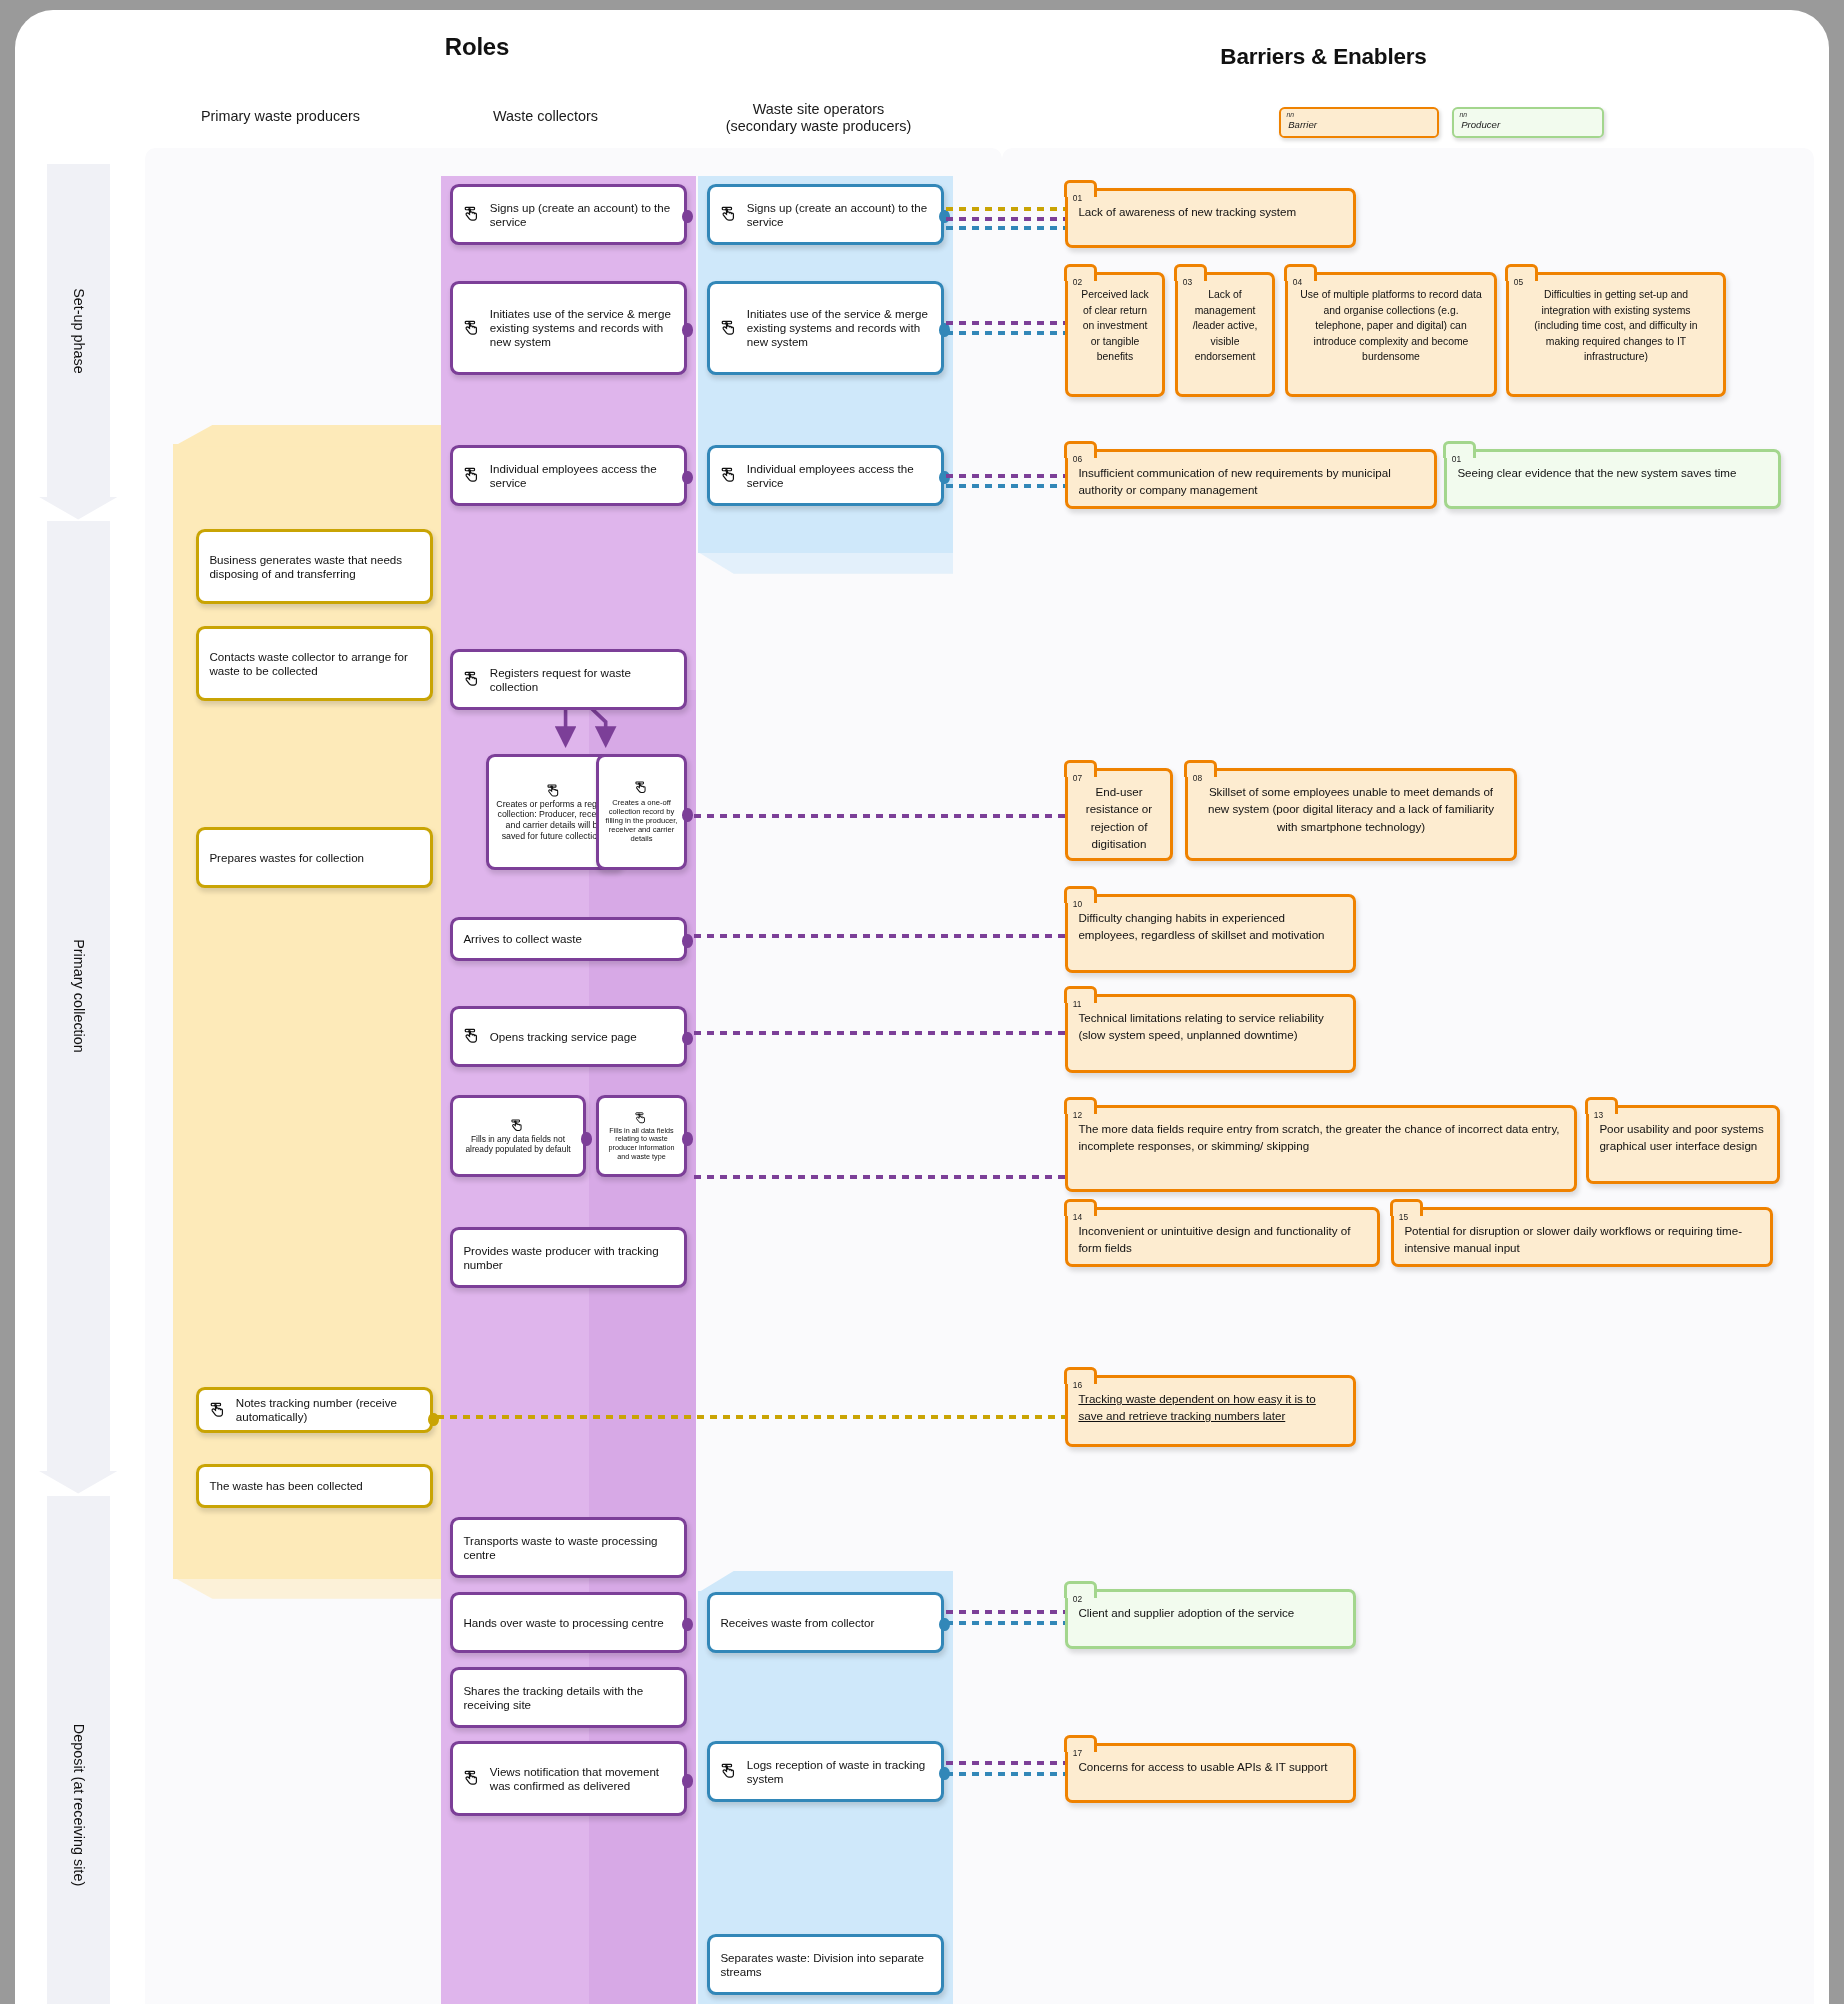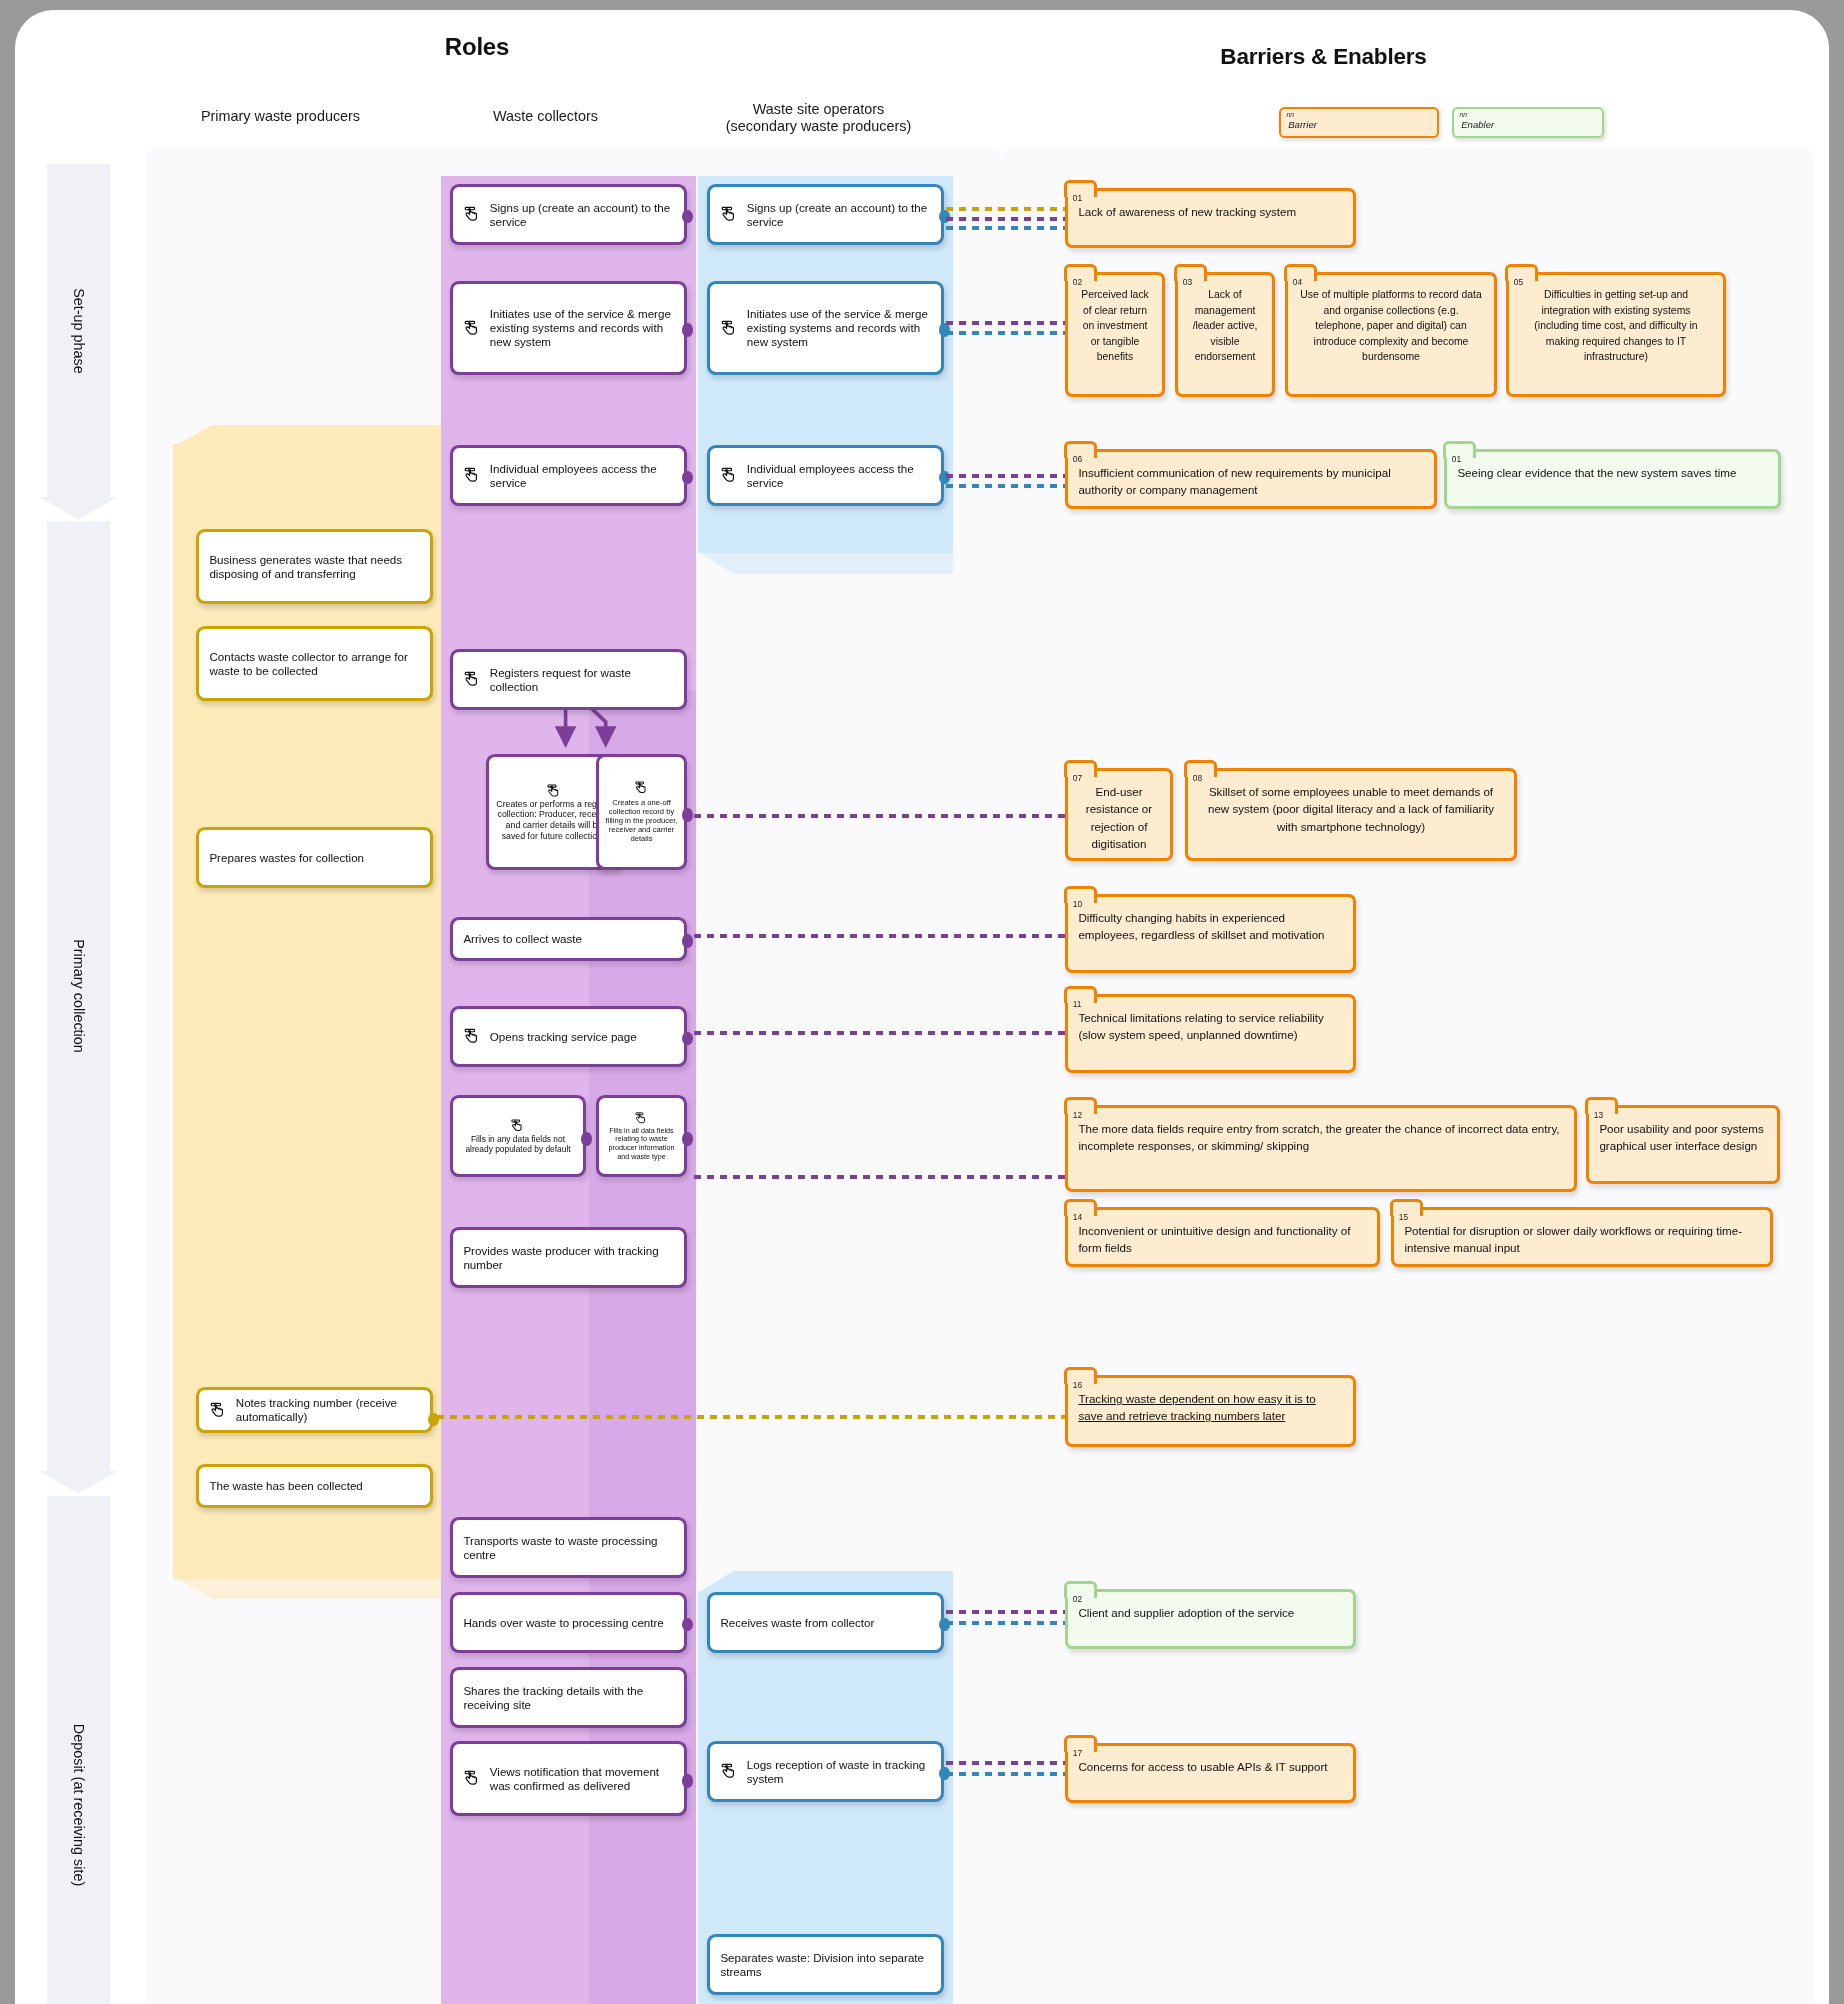--- a/index.html
+++ b/index.html
@@ -165,21 +165,21 @@
   <div class="col-label" id="lbl-operators">
     Waste site operators<br>(secondary waste producers)
   </div>
 
   <div class="legend-chip" id="legend-barrier">
     <span class="num">nn</span>
     <span>Barrier</span>
   </div>
   <div class="legend-chip" id="legend-enabler">
     <span class="num">nn</span>
-    <span>Enabler</span>
+    <span>Producer</span>
   </div>
 
   <div class="panel-left"></div>
   <div class="panel-right"></div>
 
   <div class="phase" id="phase-setup">
      <div class="ptext">Set-up phase</div>
      <div class="arrow"></div>
   </div>
   <div class="phase" id="phase-primary">

